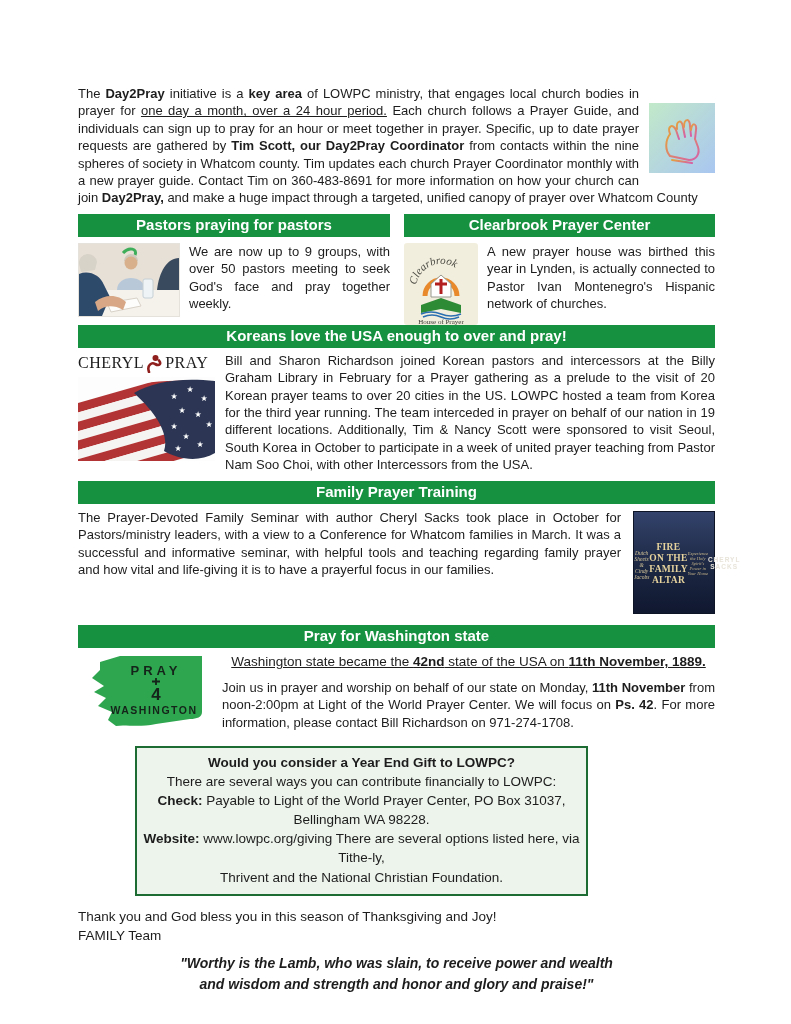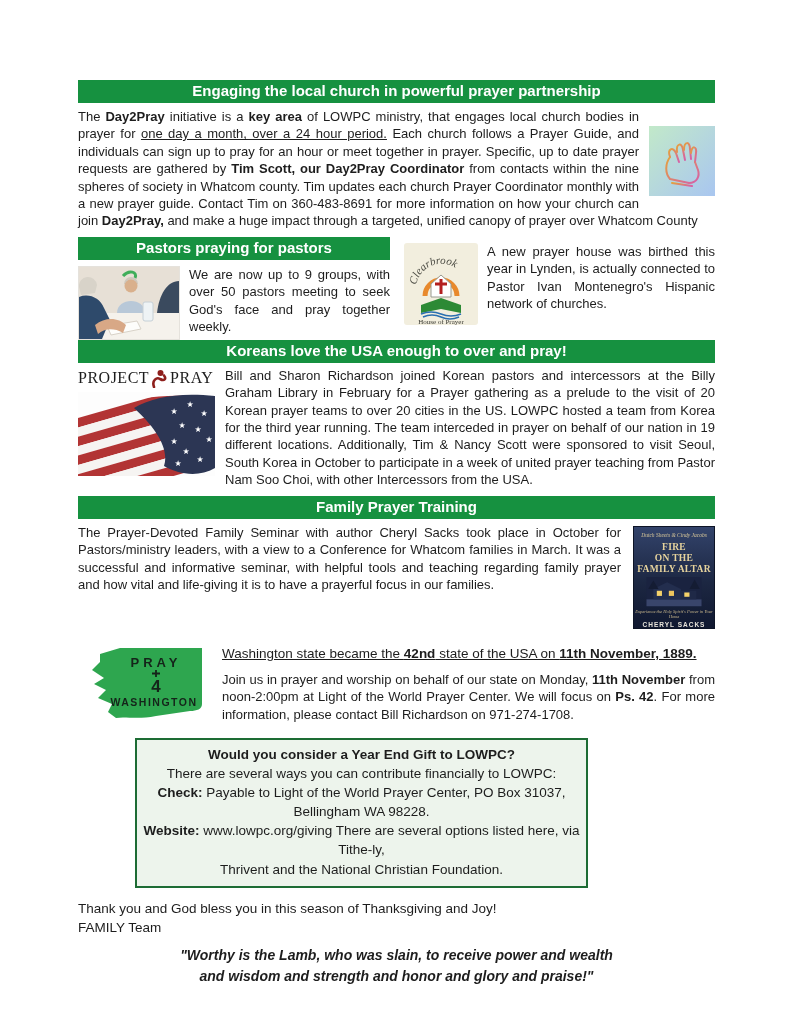--- a/index.html
+++ b/index.html
@@ -28,52 +28,51 @@
   .hands{width:66px;height:70px;margin:18px 0 6px 10px;}
   .photo{width:100px;height:72px;flex:none;border:1px solid #e5e2dc;}
   .cb-logo{width:74px;height:82px;flex:none;}
   .kor-left{width:137px;flex:none;}
   .pp-row{display:flex;align-items:center;gap:2px;margin:6px 0 4px;}
   .pp-word{font-family:"Liberation Serif", serif;font-size:16px;letter-spacing:.5px;color:#1c1c1c;}
   .flag{width:137px;height:84px;}
   .book{
     float:right;width:82px;height:103px;margin:2px 0 4px 12px;
     background:linear-gradient(180deg,#33436b 0%,var(--book_navy,#1c2742) 55%,#101830 100%);
-    display:flex;flex-direction:column;align-items:center;text-align:center;
+    display:flex;flex-direction:row;align-items:center;text-align:center;
     border:1px solid #0d1426;box-sizing:border-box;
   }
   .book .b-authors{font-family:"Liberation Serif", serif;font-style:italic;font-size:5.5px;color:#d8c89a;margin-top:5px;}
   .book .b-title{font-family:"Liberation Serif", serif;font-weight:bold;font-size:9.5px;line-height:1.15;color:var(--book_title,#e6d39d);margin-top:4px;letter-spacing:.3px;}
   .book .b-house{margin-top:3px;}
   .book .b-sub{font-family:"Liberation Serif", serif;font-style:italic;font-size:4.5px;color:#cbb98c;margin-top:2px;}
   .book .b-author{font-size:6.5px;letter-spacing:1px;color:#e8e4da;margin-top:2px;font-weight:bold;}
   .cta{font-weight:bold;font-size:13.5px;text-align:center;margin-top:7px;}
   .wa-cols{display:flex;gap:12px;margin-bottom:4px;}
   .wa-map{width:126px;height:86px;flex:none;margin-left:6px;}
   .wa-txt{flex:1;}
-  .wa-head{font-size:13.5px;margin-top:6px;}
+  .wa-head{font-size:13.5px;text-align:center;margin-top:6px;}
   .gift{
     width:453px;margin:12px 0 0 57px;box-sizing:border-box;
     background:var(--gift_bg,#edf4ec);
     border:2px solid var(--gift_border,#1d6c34);
     text-align:center;font-size:13.5px;line-height:1.42;
     padding:5px 6px 7px;
   }
   .closing{margin-top:11px;font-size:13.5px;line-height:1.45;}
   .quote{margin-top:7px;text-align:center;font-weight:bold;font-style:italic;font-size:14px;line-height:1.5;}
   .more-info{font-size:13.5px;line-height:1.34;margin-top:1px;}
   .clearfix::after{content:"";display:block;clear:both;}
 </style>
 </head>
 <body>
 
 <div class="content">
 
   <div class="section">
-    <div class="bar">Engaging the local church in powerful prayer partnership</div>
     <div class="clearfix">
       <div class="float-img hands">
         <svg width="66" height="70" viewBox="0 0 66 70">
           <defs>
             <linearGradient id="bgGrad" x1="0" y1="0" x2="1" y2="1">
               <stop offset="0" stop-color="#c2e9c9"></stop>
                 <stop offset="1" stop-color="#a9c6f0"></stop>
             </linearGradient>
             <linearGradient id="handGrad" x1="0" y1="0" x2="1" y2="1">
               <stop offset="0" stop-color="#e5a23c"></stop>
@@ -112,20 +111,21 @@
           <rect x="64" y="35" width="10" height="19" rx="2" fill="#eef3f5" stroke="#c6d0d6"></rect>
           <path d="M28,59 L58,54 L62,62 L32,68 Z" fill="#fdfdfb" stroke="#d8d2c8"></path>
           <path d="M16,58 C27,49 40,51 47,58 L44,66 C34,60 25,62 19,67 Z" fill="#d8a886"></path>
         </svg>
         <div class="txt">
           <p class="just" style="margin-top:0">We are now up to 9 groups, with over 50 pastors meeting to seek God's face and pray together weekly.</p>
         </div>
       </div>
     </div>
     <div class="col-right">
+      <div class="bar">Clearbrook Prayer Center</div>
       <div class="col-body">
         <svg class="cb-logo" viewBox="0 0 74 82">
           <rect width="74" height="82" rx="3" fill="#f2eede"></rect>
           <defs>
               <path id="cbarc" d="M12,42 A26,26 0 0 1 62,38" fill="none"></path>
             </defs>
           <text font-size="11" font-family="Liberation Serif, serif" font-style="italic" fill="#4a4a42">
             <textPath href="#cbarc">Clearbrook</textPath>
           </text>
           <path d="M21,53 A16,16 0 0 1 53,53" stroke="var(--clearbrook_orange,#e8892c)" stroke-width="5" fill="none"></path>
@@ -142,21 +142,21 @@
         </div>
       </div>
     </div>
   </div>
 
   <div class="section">
     <div class="bar">Koreans love the USA enough to over and pray!</div>
     <div class="cols" style="gap:10px;margin-bottom:0;">
       <div class="kor-left">
         <div class="pp-row">
-          <span class="pp-word">PROJECT</span>
+          <span class="pp-word">CHERYL</span>
           <svg width="17" height="19" viewBox="0 0 17 19">
             <circle cx="9.5" cy="4" r="3" fill="var(--swirl_red,#8e1f1c)"></circle>
             <path d="M3,18 C0.5,11 6,8 9,10 C13.5,12.5 15.5,9.5 13,6.5" stroke="var(--swirl_red,#8e1f1c)" stroke-width="2.6" fill="none" stroke-linecap="round"></path>
           </svg>
           <span class="pp-word">PRAY</span>
         </div>
         <svg class="flag" viewBox="0 0 137 84">
           <rect width="137" height="84" fill="#fdfdfd"></rect>
           <g transform="rotate(-16 40 50)">
             <rect x="-40" y="16" width="200" height="9" fill="var(--flag_red,#b23434)"></rect>
@@ -213,20 +213,21 @@
           <path d="M50,14 L56,3 L62,14 Z" fill="#141c33"></path>
         </svg>
         <div class="b-sub">Experience the Holy Spirit's Power in Your Home</div>
         <div class="b-author">CHERYL SACKS</div>
       </div>
       <p class="just">The Prayer-Devoted Family Seminar with author Cheryl Sacks took place in October for Pastors/ministry leaders, with a view to a Conference for Whatcom families in March. It was a successful and informative seminar, with helpful tools and teaching regarding family prayer and how vital and life-giving it is to have a prayerful focus in our families.</p>
     </div>
   </div>
 
   <div class="section">
+    <div class="bar">Pray for Washington state</div>
     <div class="wa-cols">
       <svg class="wa-map" viewBox="0 0 126 86">
         <path d="M16,14 L36,8 L118,8 L118,64 C118,69 113,71 106,71 L72,76 C52,80 42,76 32,78 L24,72 L28,64 L14,58 L22,50 L10,44 L20,38 L8,30 L16,22 Z" fill="var(--map_green,#2ea64f)"></path>
         <text x="72" y="27" text-anchor="middle" font-size="13" font-weight="bold" letter-spacing="4" fill="#15241a">PRAY</text>
         <path d="M72,30 L72,37 M68,33.5 L76,33.5" stroke="#15241a" stroke-width="1.8"></path>
         <text x="72" y="52" text-anchor="middle" font-size="17" font-weight="bold" fill="#15241a">4</text>
         <text x="70" y="66" text-anchor="middle" font-size="10.5" font-weight="bold" letter-spacing="1.5" fill="#15241a">WASHINGTON</text>
       </svg>
       <div class="wa-txt">
         <div class="wa-head"><span class="su">Washington state became the </span><span class="sb su">42nd</span><span class="su"> state of the USA on </span><span class="sb su">11th November, 1889.</span></div>

